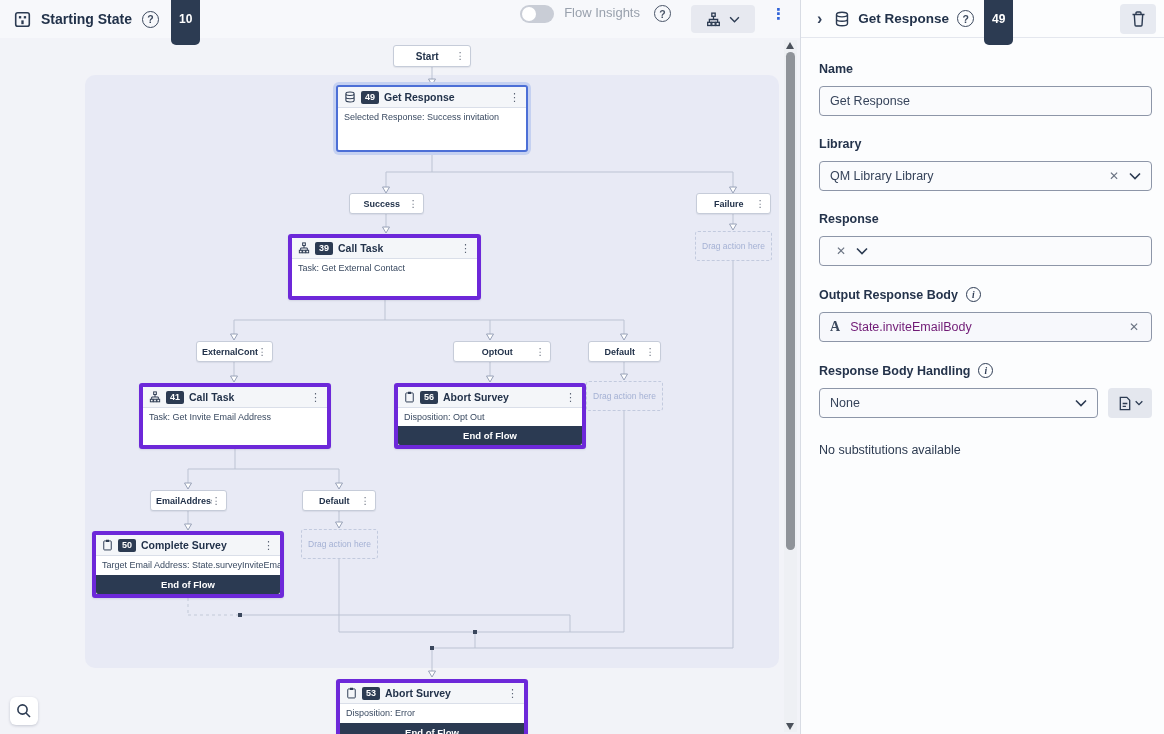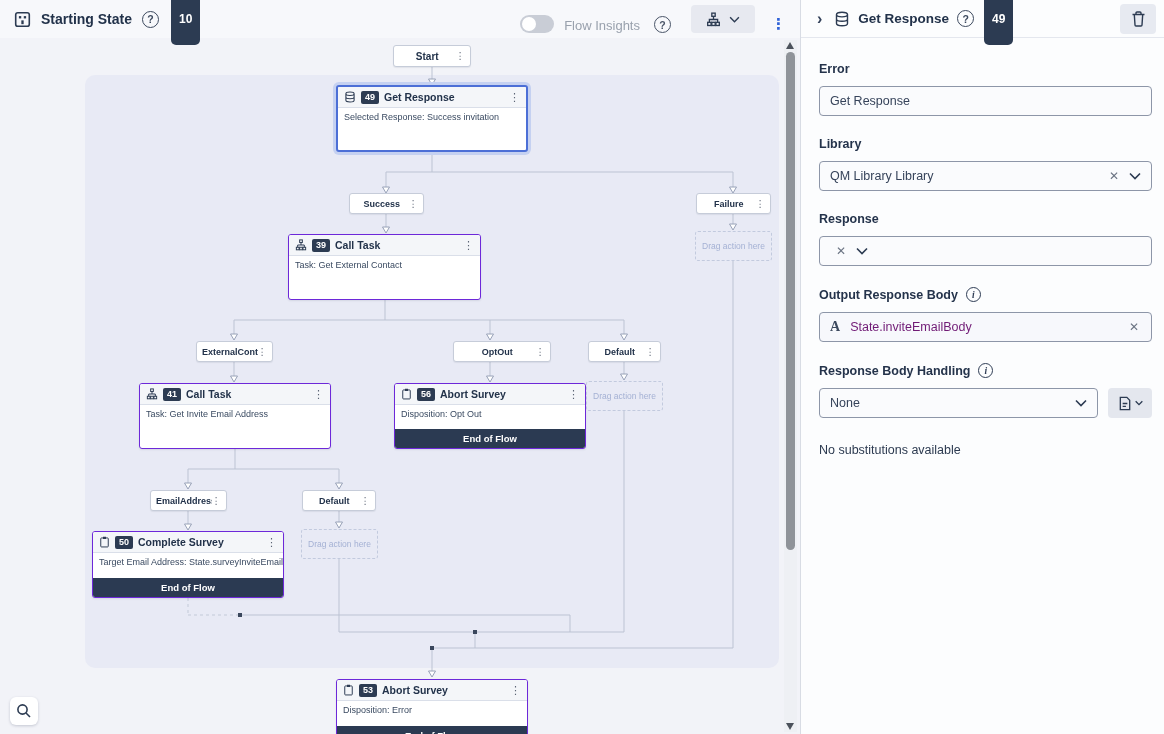--- a/index.html
+++ b/index.html
@@ -8,38 +8,38 @@
 
   
   .toolbar { position:absolute; left:0; top:0; width:800px; height:38px;
     background:#f7f8fb; display:flex; align-items:center; padding:0 14px; z-index:5; }
   .tb-title { font-size:14px; font-weight:bold; color:#22324a; margin:0 10px 0 10px; }
   .helpc { width:17px; height:17px; border:1.4px solid #3c495e; border-radius:50%;
     display:inline-flex; align-items:center; justify-content:center;
     font-size:10.5px; font-weight:bold; color:#3c495e; flex:0 0 auto; }
   .badge-dark { background:#2c3b52; color:#fff; font-weight:bold; font-size:12px;
     border-radius:5px; padding:20px 8px; line-height:1; }
-  .tb-right { margin-left:auto; display:flex; align-items:flex-end; }
+  .tb-right { margin-left:auto; display:flex; align-items:flex-start; }
   .toggle { width:34px; height:18px; background:#c9cdd6; border-radius:9px; position:relative; }
   .toggle .knob { position:absolute; left:2px; top:2px; width:14px; height:14px;
     background:#fff; border-radius:50%; }
   .tb-insights { font-size:13px; color:#99a1ad; margin:0 14px 0 10px; }
   .helpc.gray { border-color:#4a5568; color:#4a5568; }
   .layout-btn { margin-left:20px; width:64px; height:28px; background:#e7e9f0;
     border-radius:4px; display:flex; align-items:center; justify-content:center; gap:8px; }
   .kebab-blue { color:#2f62d8; font-weight:bold; font-size:15px; margin-left:16px; letter-spacing:0; }
 
   
   .canvas { position:absolute; left:0; top:38px; width:800px; height:696px; background:#f2f3f8; }
   .flow-bg { position:absolute; left:85px; top:37px; width:694px; height:593px;
     background:#e8eaf5; border-radius:10px; }
   .connectors { position:absolute; left:0; top:0; width:800px; height:696px; z-index:1; pointer-events:none; }
 
   .pnode, .plabel, .drag-ph { position:absolute; z-index:2; }
-  .pnode { width:192px; background:#fff; border:1px solid #6d28d9; border-radius:3px;
+  .pnode { width:192px; background:#fff; border:4px solid #6d28d9; border-radius:3px;
     box-shadow:0 1px 2px rgba(40,50,80,.10); }
   .pnode.selected { border:2px solid #4c6fd6; box-shadow:0 0 0 3px #c5d1f1; }
   .nh { height:21px; display:flex; align-items:center; gap:5px; padding:0 6px;
     background:#f4f6f9; border-bottom:1px solid #dadfe9; border-radius:2px 2px 0 0; }
   .nicon { display:inline-flex; flex:0 0 auto; }
   .nbadge { background:#2c3b52; color:#fff; font-size:9px; font-weight:bold;
     border-radius:2px; padding:2px 4px; line-height:1; }
   .ntitle { font-size:10.5px; font-weight:bold; color:#22324a; white-space:nowrap; }
   .kebab { margin-left:auto; color:#5c6575; font-size:11px; line-height:1; }
   .nbody { font-size:9px; color:#3a4a61; padding:4px 6px; white-space:nowrap; overflow:hidden; }
@@ -357,21 +357,21 @@
     <span class="helpc">?</span>
     <span class="badge-dark" style="margin-left:10px">49</span>
     <div class="trash-btn">
       <svg width="15" height="16" viewBox="0 0 14 16" fill="none" stroke="#2c3b52" stroke-width="1.4">
           <path d="M1,3.5 H13 M4.5,3.5 V2 a1,1 0 0 1 1,-1 h3 a1,1 0 0 1 1,1 v1.5 M2.8,3.5 L3.5,14 a1,1 0 0 0 1,1 h5 a1,1 0 0 0 1,-1 L11.2,3.5"></path>
         </svg>
     </div>
   </div>
 
   <div class="p-body">
-    <div class="f-label">Error</div>
+    <div class="f-label">Name</div>
     <div class="f-input">
       <span class="val">Get Response</span>
     </div>
 
     <div class="f-label">Library</div>
     <div class="f-input">
       <span class="val">QM Library Library</span>
       <span class="x-icon">✕</span>
       <span class="chev-d">
         <svg width="12" height="8" viewBox="0 0 12 8" fill="none" stroke="#2c3b52" stroke-width="1.6">

